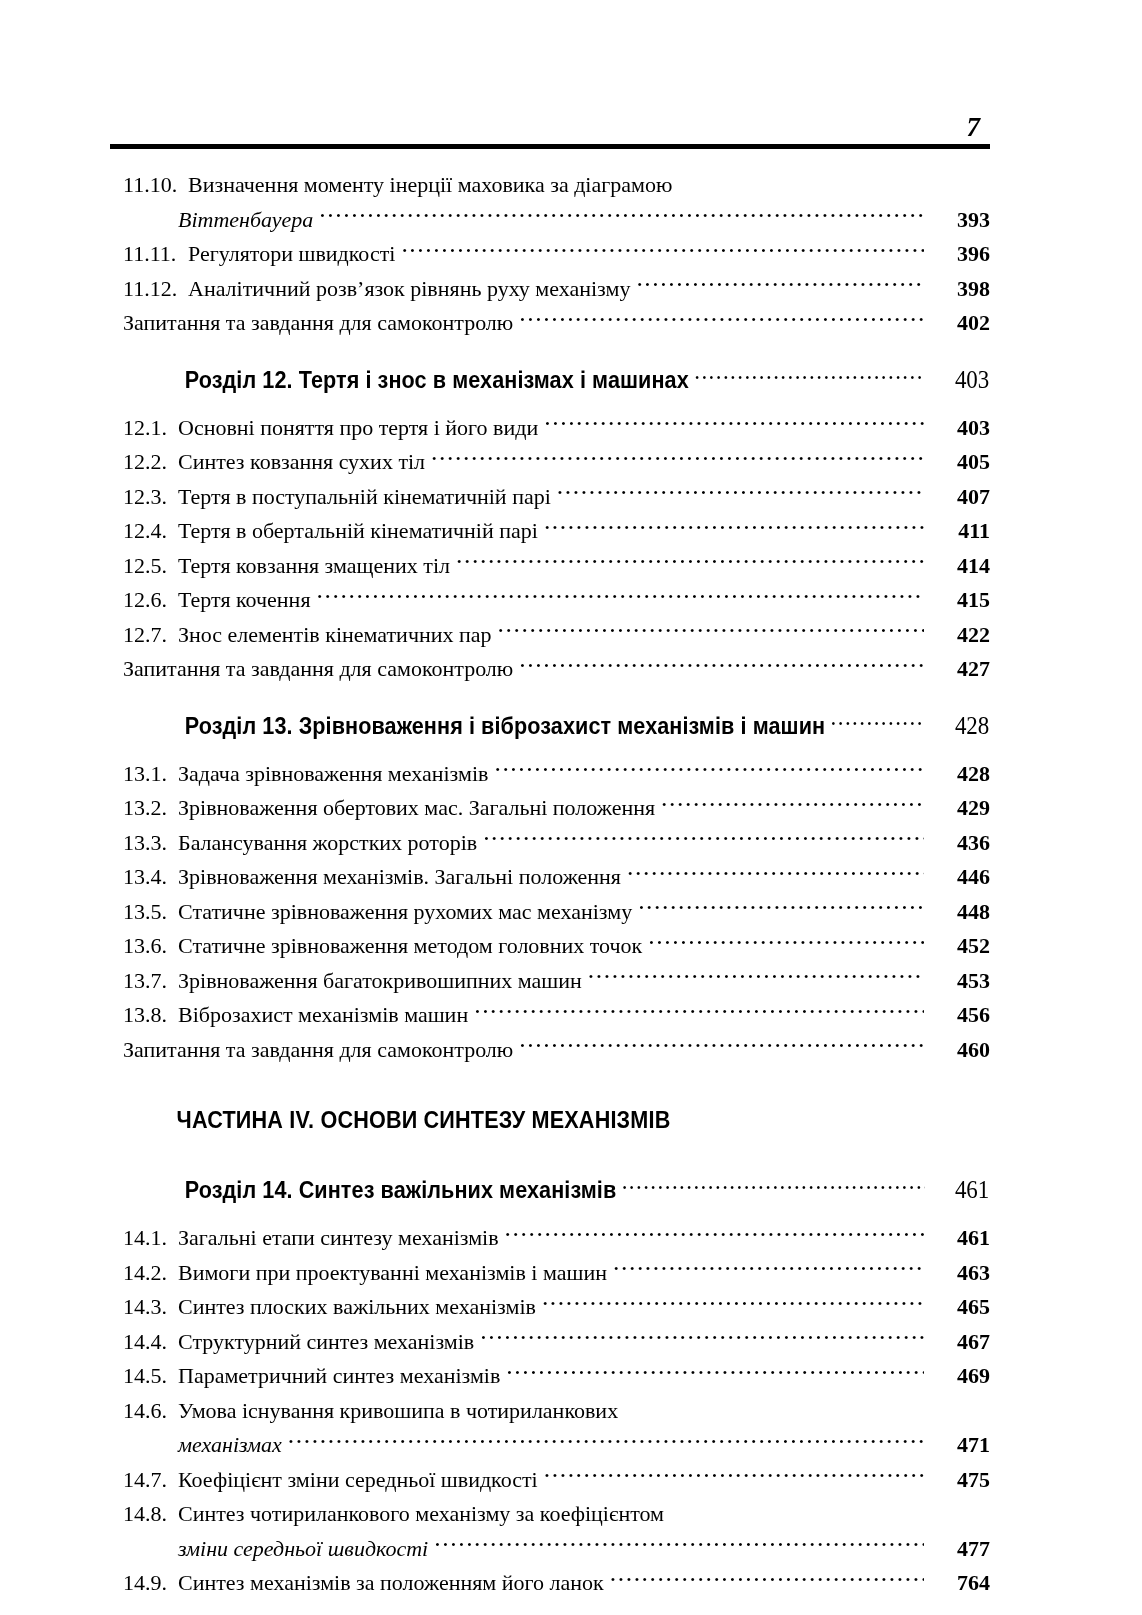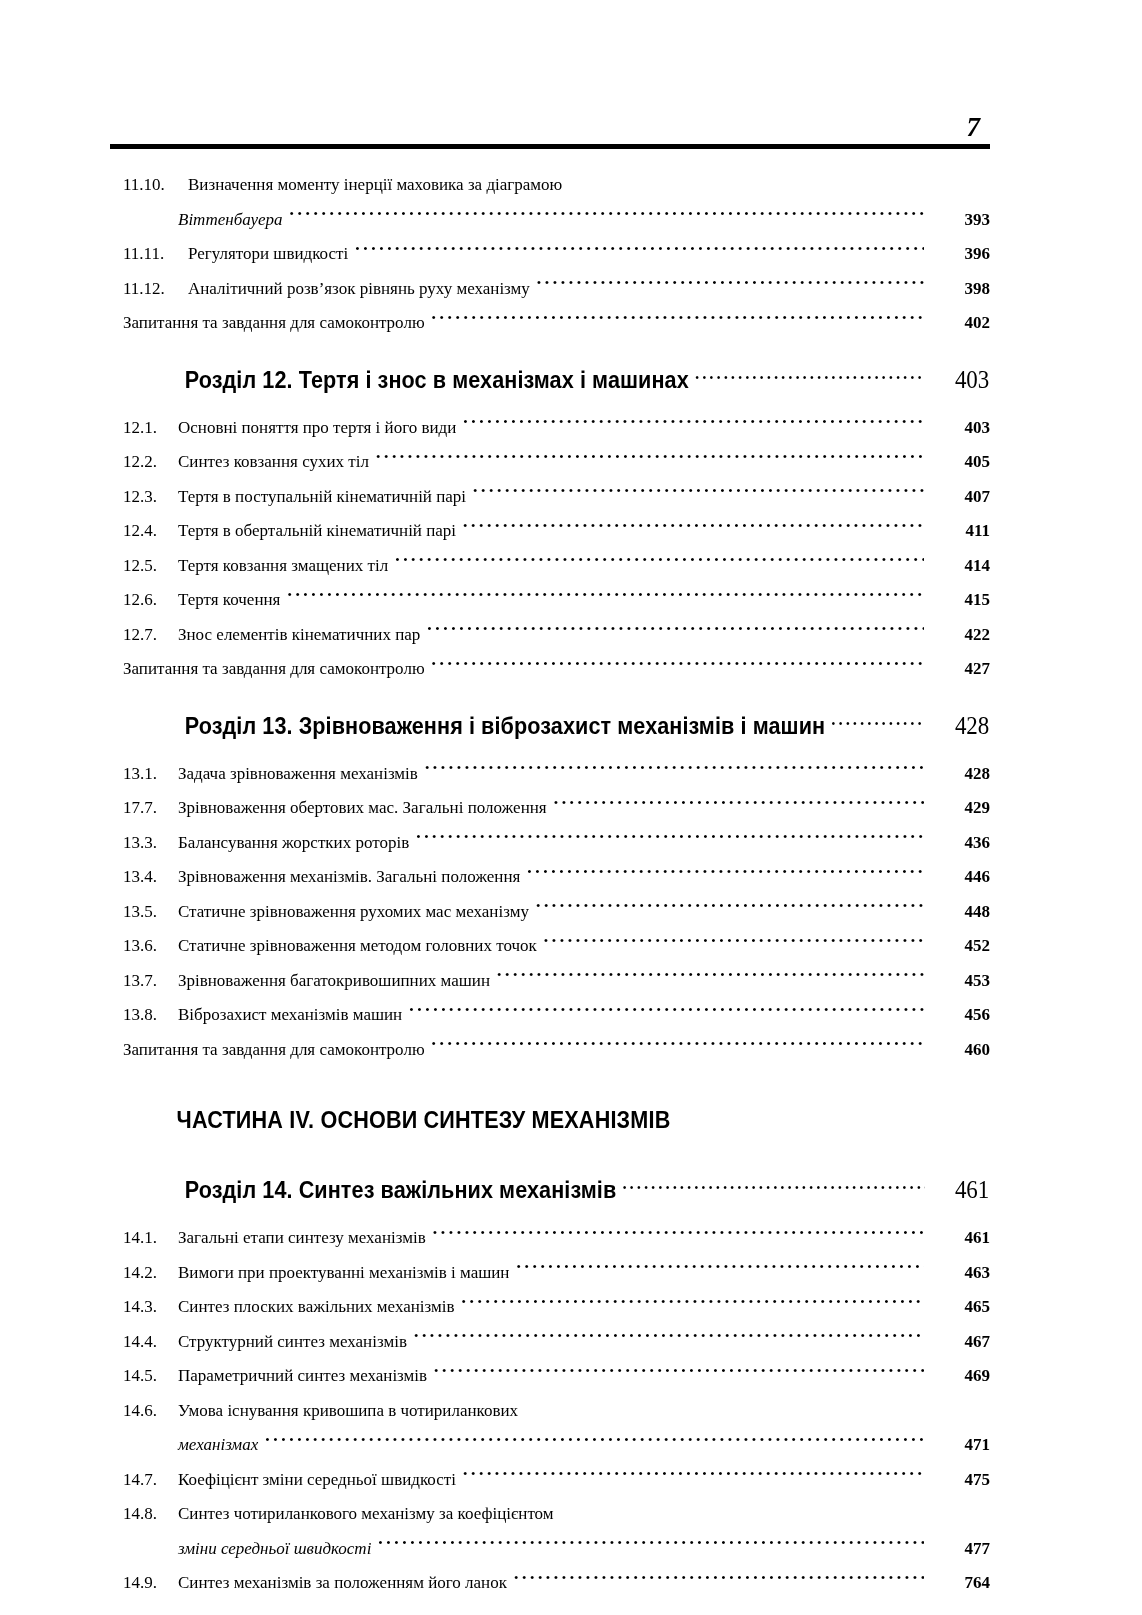--- a/index.html
+++ b/index.html
@@ -54,21 +54,21 @@
     left: 110px;
     top: 168px;
     width: 880px;
   }
 
   
   .row {
     display: flex;
     align-items: baseline;
     width: 880px;
-    font-size: 17px;
+    font-size: 22px;
     line-height: 34.5px;
     white-space: nowrap;
   }
 
   .num {
     flex: 0 0 auto;
     min-width: 68px;
     text-align: left;
     padding-left: 13px;
     box-sizing: border-box;
@@ -255,21 +255,21 @@
         <span class="pg">428</span>
       </div>
       <div class="gap-sm"></div>
       <div class="row">
         <span class="num">13.1.</span>
         <span class="title">Задача зрівноваження механізмів</span>
         <span class="leaders"></span>
         <span class="pg">428</span>
       </div>
       <div class="row">
-        <span class="num">17.7.</span>
+        <span class="num">13.2.</span>
         <span class="title">Зрівноваження обертових мас. Загальні положення</span>
         <span class="leaders"></span>
         <span class="pg">429</span>
       </div>
       <div class="row">
         <span class="num">13.3.</span>
         <span class="title">Балансування жорстких роторів</span>
         <span class="leaders"></span>
         <span class="pg">436</span>
       </div>

